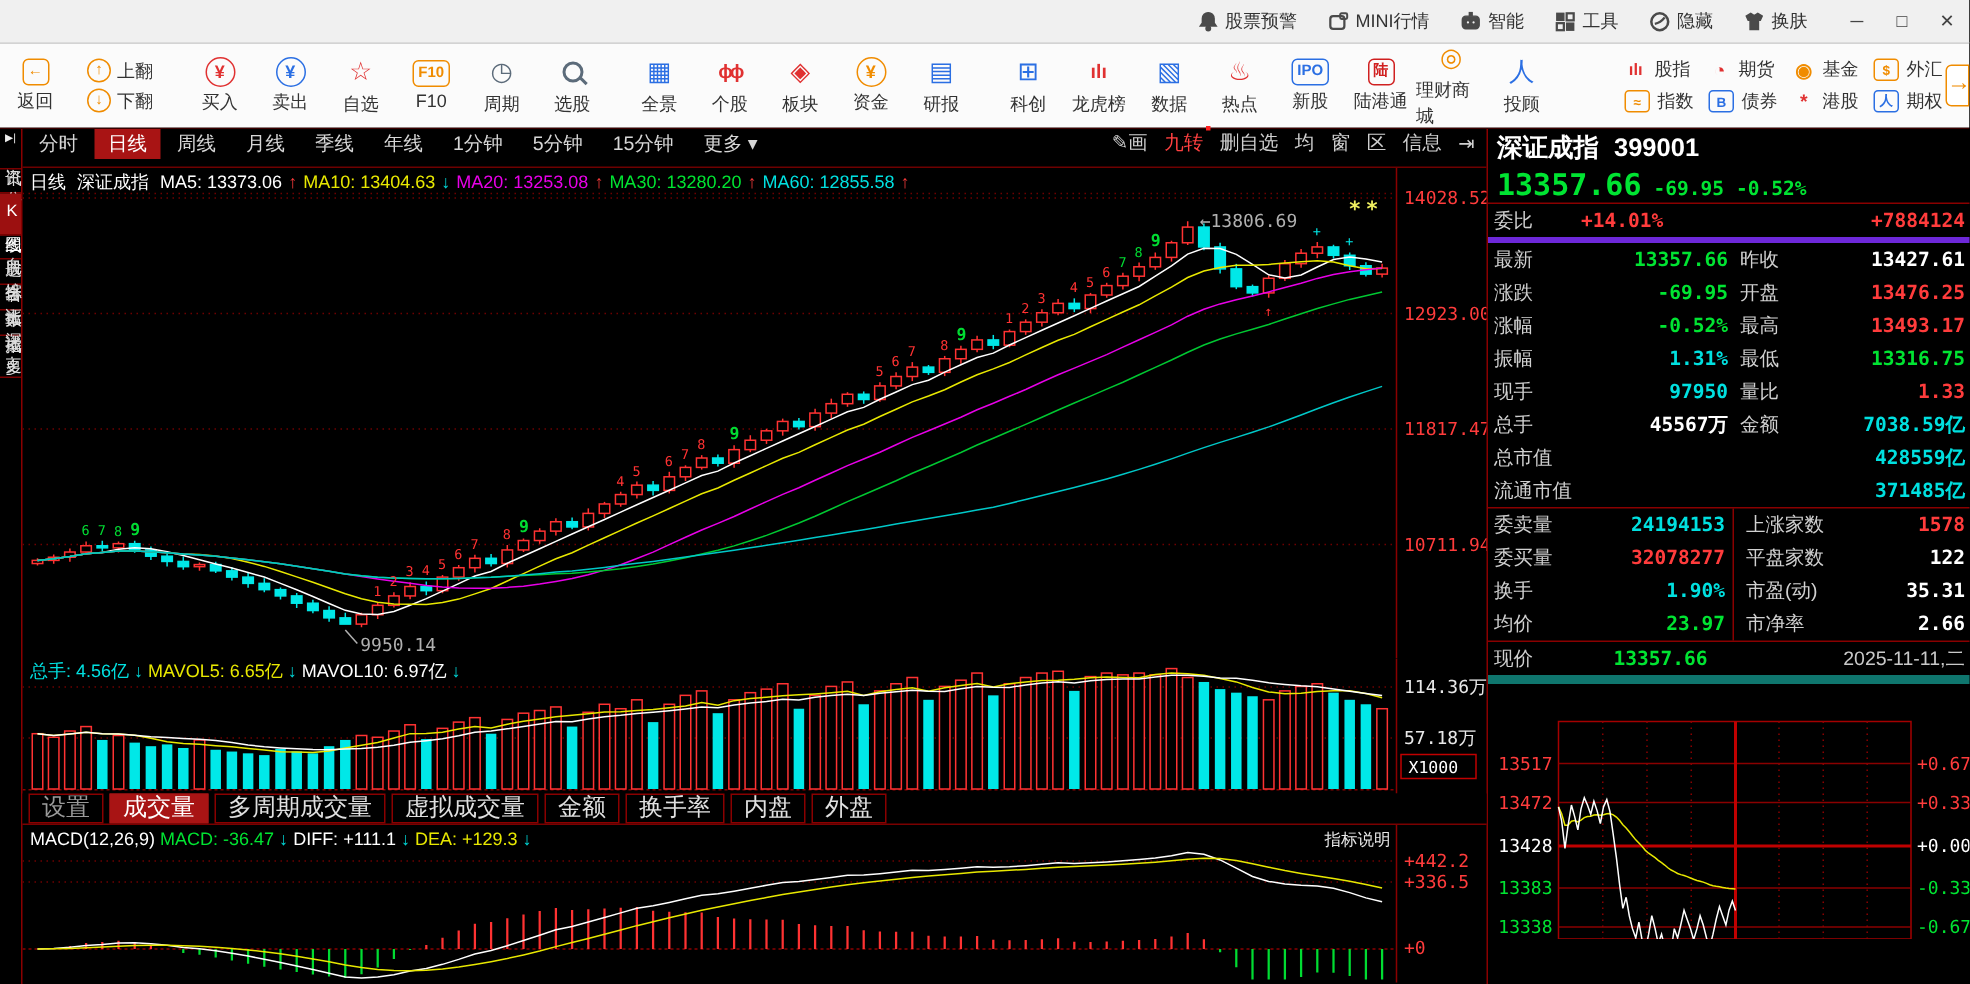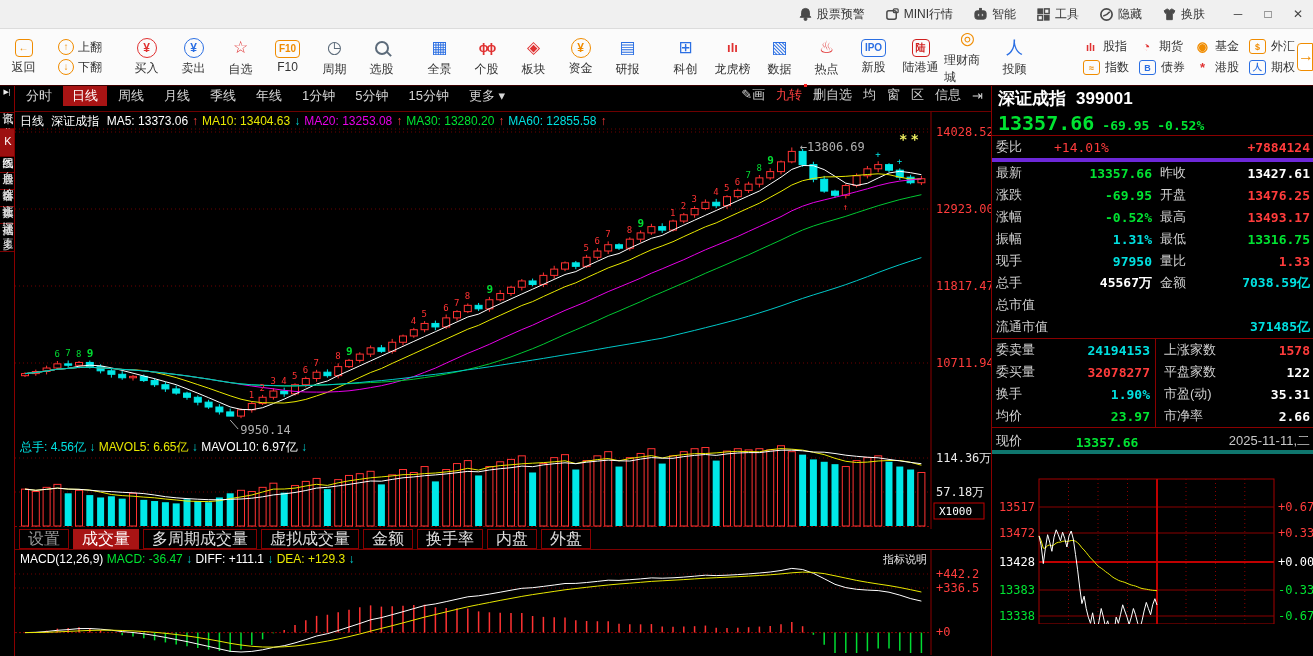--- a/index.html
+++ b/index.html
@@ -58,34 +58,34 @@
   .w{color:#ffffff;} .y{color:#e8e800;} .m{color:#e800e8;} .g{color:#00e432;} .c{color:#00e0e0;} .r{color:#ff3c3c;}
   .up{color:#ff3c3c;} .down{color:#00d0d0;}
   
   .quote{width:322px;border-left:1px solid #8a0000;display:flex;flex-direction:column;font-size:13px;color:#d0d0d0;}
   .qp-header{height:25px;display:flex;align-items:center;gap:10px;padding-left:6px;color:#fff;font-weight:bold;font-size:17px;}
   .qp-price{height:24px;display:flex;align-items:baseline;gap:8px;padding-left:6px;}
   .qp-price .big{font-size:20px;font-weight:bold;}
   .qp-price .chg{font-size:13px;font-weight:bold;}
   .qp-weibi{height:22px;display:flex;align-items:center;border-top:1px solid #8a0000;border-bottom:4px solid #6d28d9;padding:0 4px;}
   .qp-weibi .lab{width:58px;}
-  .qp-weibi .val{font-weight:normal;}
+  .qp-weibi .val{font-weight:bold;}
   .qp-weibi .diff{margin-left:auto;font-weight:bold;}
   .qrow{height:22px;display:flex;align-items:center;padding:0 4px;}
   .qrow .lab{width:56px;}
   .qrow .val{width:100px;text-align:right;font-weight:bold;font-family:"DejaVu Sans Mono",monospace;font-size:13px;}
   .qrow .lab2{width:60px;margin-left:8px;}
   .qrow .val2{flex:1;text-align:right;font-weight:bold;font-family:"DejaVu Sans Mono",monospace;font-size:13px;}
   .qcapwrap{border-bottom:1px solid #8a0000;}
   .qgrid{border-bottom:1px solid #8a0000;position:relative;}
   .qgrid::after{content:"";position:absolute;left:163px;top:0;bottom:0;width:1px;background:#8a0000;}
   .qgrid .qrow .lab{width:62px;}
   .qgrid .qrow .val{width:92px;}
   .qgrid .qrow .lab2{width:72px;margin-left:14px;}
-  .qp-now{height:22px;display:flex;align-items:flex-end;padding:0 4px;border-bottom:4px solid #0f766e;}
+  .qp-now{height:22px;display:flex;align-items:center;padding:0 4px;border-bottom:6px solid #0f766e;}
   .qp-now .val{width:110px;text-align:center;font-weight:bold;margin-left:30px;font-family:"DejaVu Sans Mono",monospace;}
   .qp-now .date{margin-left:auto;white-space:nowrap;color:#c8c8c8;}
   .qp-mini{flex:1;position:relative;overflow:hidden;}
   
   .ind-tabs{height:23px;display:flex;align-items:center;gap:4px;padding-left:4px;background:#000;}
   .ind-tab{border:1px solid #8a0000;color:#e0e0e0;font-size:16px;padding:1px 8px;line-height:16px;}
   .ind-tab.active{background:#a81414;color:#fff;border-color:#a81414;}
   .ind-tab.muted{color:#9a9a9a;}
   svg text{font-family:"DejaVu Sans Mono",monospace;}
 </style>
@@ -830,20 +830,21 @@
           <div class="qrow">
             <span class="lab">总手</span>
             <span class="val w">45567万</span>
             <span class="lab2">金额</span>
             <span class="val2 c">7038.59亿</span>
           </div>
         </div>
       <div class="qcapwrap" id="qp-caps">
           <div class="qrow">
             <span class="lab" style="width: 90px;">总市值</span>
+            <span class="val2 c">428559亿</span>
           </div>
           <div class="qrow">
             <span class="lab" style="width: 90px;">流通市值</span>
             <span class="val2 c">371485亿</span>
           </div>
         </div>
       <div class="qgrid" id="qp-grid">
           <div class="qrow">
             <span class="lab">委卖量</span>
             <span class="val c">24194153</span>

